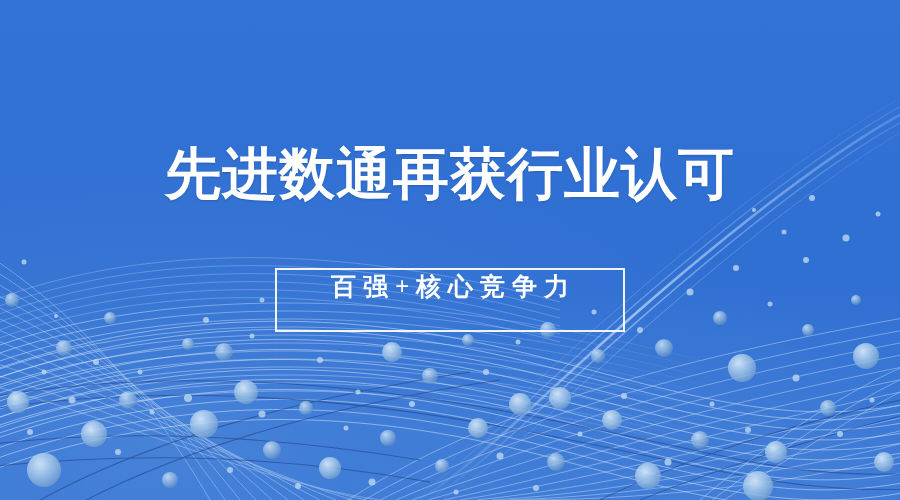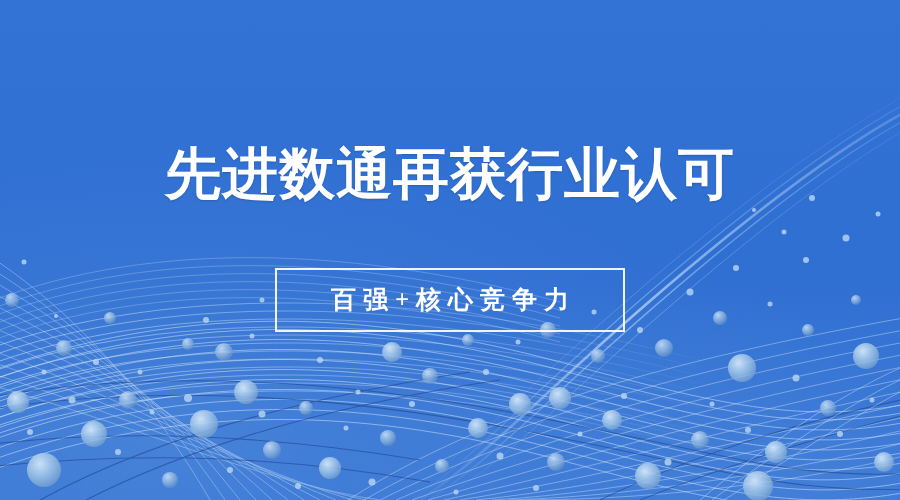--- a/index.html
+++ b/index.html
@@ -64,21 +64,21 @@
     white-space: nowrap;
     text-shadow: 0 1px 2px rgba(16,48,96,0.28);
   }
 
   .subtitle-box {
     margin-top: 26px;
     width: 350px;
     height: 64px;
     border: 2px solid rgba(255,255,255,0.92);
     display: flex;
-    align-items: center;
+    align-items: flex-start;
     justify-content: center;
     box-sizing: border-box;
   }
 
   .subtitle {
     color: #ffffff;
     font-size: 25px;
     font-weight: 600;
     letter-spacing: 7px;
     text-indent: 7px;

